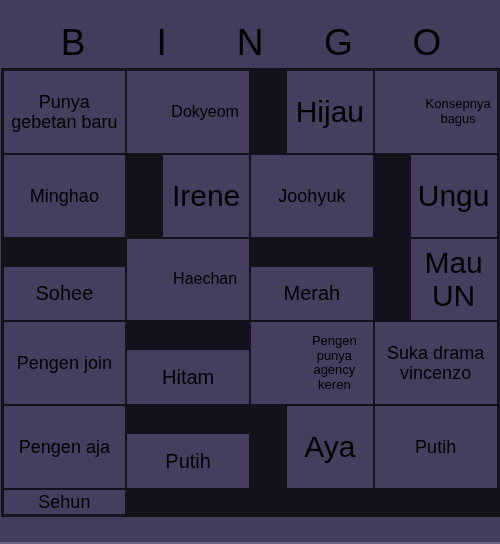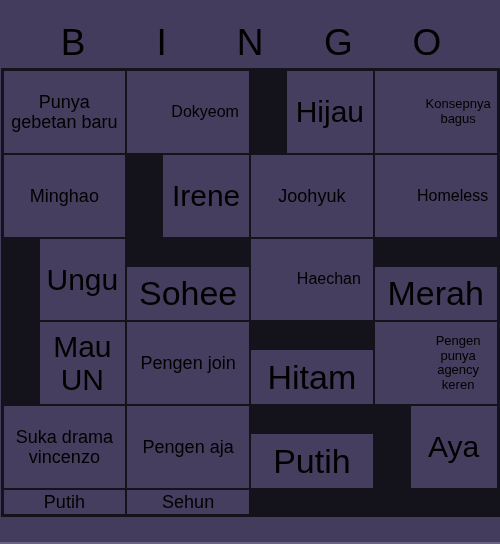--- a/index.html
+++ b/index.html
@@ -66,21 +66,21 @@
     text-align: center;
     padding: 2px 3px;
     overflow: hidden;
     line-height: 1.12;
     word-break: break-word;
     hyphens: none;
   }
   .fs-xs { font-size: 13px; padding-left: 48px; }
   .fs-sm { font-size: 16px; padding-left: 37px; }
   .fs-md { font-size: 18px; }
-  .fs-xl { font-size: 34px; margin-top: 28px; }
+  .fs-xl { font-size: 20px; margin-top: 28px; }
   .fs-xxl { font-size: 30px; margin-left: 36px; }
   #bottom-edge {
     position: absolute;
     left: 0;
     bottom: 0;
     width: 500px;
     height: 2px;
     background: #6a6385;
   }
 </style>
@@ -98,21 +98,20 @@
     </div>
 
   <div id="bingo-grid">
       <div class="bingo-cell fs-md">Punya gebetan baru</div>
       <div class="bingo-cell fs-sm">Dokyeom</div>
       <div class="bingo-cell fs-xxl">Hijau</div>
       <div class="bingo-cell fs-xs">Konsepnya bagus</div>
       <div class="bingo-cell fs-md">Minghao</div>
       <div class="bingo-cell fs-xxl">Irene</div>
       <div class="bingo-cell fs-md">Joohyuk</div>
-      <div class="bingo-cell fs-sm">Homeless</div>
       <div class="bingo-cell fs-xxl">Ungu</div>
       <div class="bingo-cell fs-xl">Sohee</div>
       <div class="bingo-cell fs-sm">Haechan</div>
       <div class="bingo-cell fs-xl">Merah</div>
       <div class="bingo-cell fs-xxl">Mau UN</div>
       <div class="bingo-cell fs-md">Pengen join</div>
       <div class="bingo-cell fs-xl">Hitam</div>
       <div class="bingo-cell fs-xs">Pengen punya agency keren</div>
       <div class="bingo-cell fs-md">Suka drama vincenzo</div>
       <div class="bingo-cell fs-md">Pengen aja</div>

